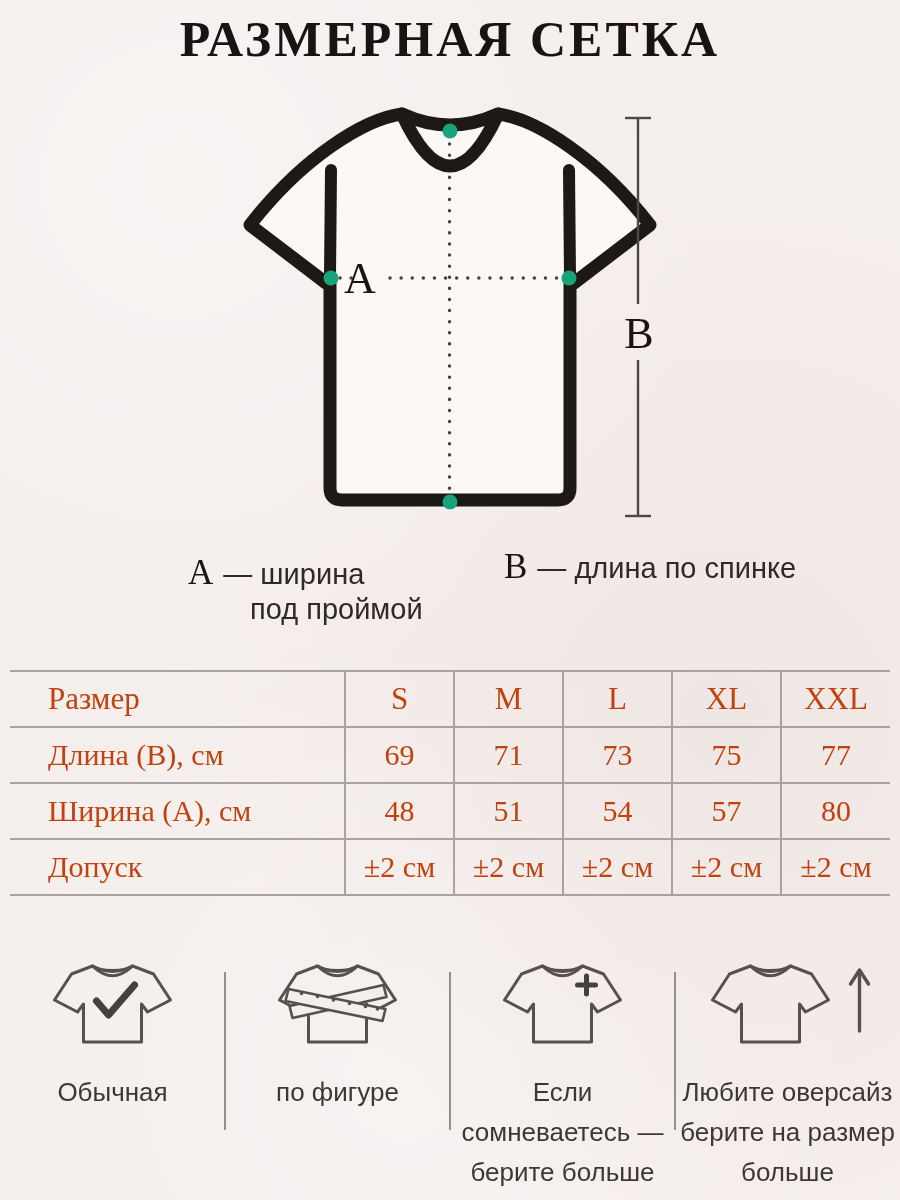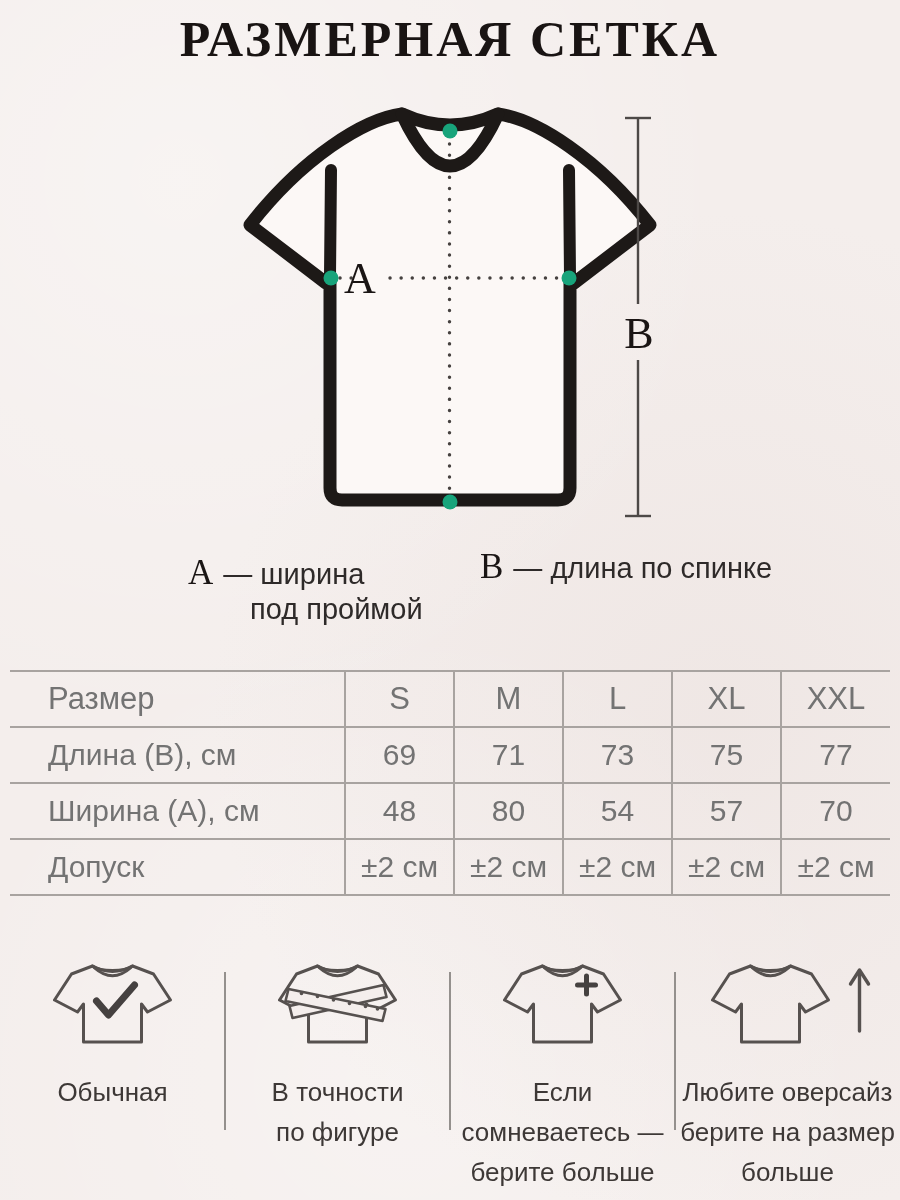--- a/index.html
+++ b/index.html
@@ -28,27 +28,27 @@
   .diagram svg{position:absolute;left:226px;top:0;}
 
   
   .legend{position:relative;height:125px;font-size:29px;color:#2e2a29;}
   .legend .lg-letter{
     font-family:"Liberation Serif","DejaVu Serif",serif;
     font-size:35px;color:#1a1514;margin-right:10px;
   }
   .legend-a{position:absolute;left:188px;top:8px;}
   .legend-a .line2{margin-left:62px;}
-  .legend-b{position:absolute;left:480px;top:2px;}
+  .legend-b{position:absolute;left:504px;top:2px;}
 
   
   table.size-table{
     width:880px;margin:0 10px;border-collapse:collapse;table-layout:fixed;
-    font-family:Liberation Sans, sans-serif;
-    font-size:30px;color:#737373;
+    font-family:Liberation Serif, serif;
+    font-size:30px;color:#c2410c;
   }
   .size-table col.c-label{width:335px;}
   .size-table col.c-size{width:109px;}
   .size-table td,.size-table th{
     height:54px;border-top:2px solid #a8a3a0;
     font-weight:normal;text-align:center;padding:0;
   }
   .size-table tr:last-child td{border-bottom:2px solid #a8a3a0;}
   .size-table td+td,.size-table th+th{border-left:2px solid #a8a3a0;}
   .size-table .lbl{text-align:left;padding-left:38px;}
@@ -153,24 +153,24 @@
       <td class="lbl">Длина (В), см</td>
       <td>69</td>
       <td>71</td>
       <td>73</td>
       <td>75</td>
       <td>77</td>
     </tr>
     <tr>
       <td class="lbl">Ширина (А), см</td>
       <td>48</td>
-      <td>80</td>
+      <td>51</td>
       <td>54</td>
       <td>57</td>
-      <td>70</td>
+      <td>80</td>
     </tr>
     <tr>
       <td class="lbl">Допуск</td>
       <td>±2 см</td>
       <td>±2 см</td>
       <td>±2 см</td>
       <td>±2 см</td>
       <td>±2 см</td>
     </tr>
   </tbody>
@@ -213,21 +213,20 @@
           <circle cx="34" cy="37.5" r="1.8"></circle>
             <circle cx="50" cy="40.5" r="1.8"></circle>
           <circle cx="66" cy="44" r="1.8"></circle>
             <circle cx="82" cy="47.5" r="1.8"></circle>
           <circle cx="98" cy="50.5" r="1.8"></circle>
             <circle cx="110" cy="53" r="1.8"></circle>
         </g>
       </svg>
     </div>
     <div class="fit-caption">
-      <div>В точности</div>
       <div>по фигуре</div>
     </div>
   </div>
 
   <div class="fit-col">
     <div class="icon-wrap">
       <svg width="145" height="100" viewBox="0 0 140 100">
         <g fill="none" stroke="#56514f" stroke-width="3" stroke-linejoin="round" stroke-linecap="round">
           <path d="M50,10 C58,16 82,16 90,10 L111,18 L128,44 L105,56 L99,48 L99,86 L41,86 L41,48 L35,56 L12,44 L29,18 Z"></path>
           <path d="M50,10 Q70,21 90,10"></path>

